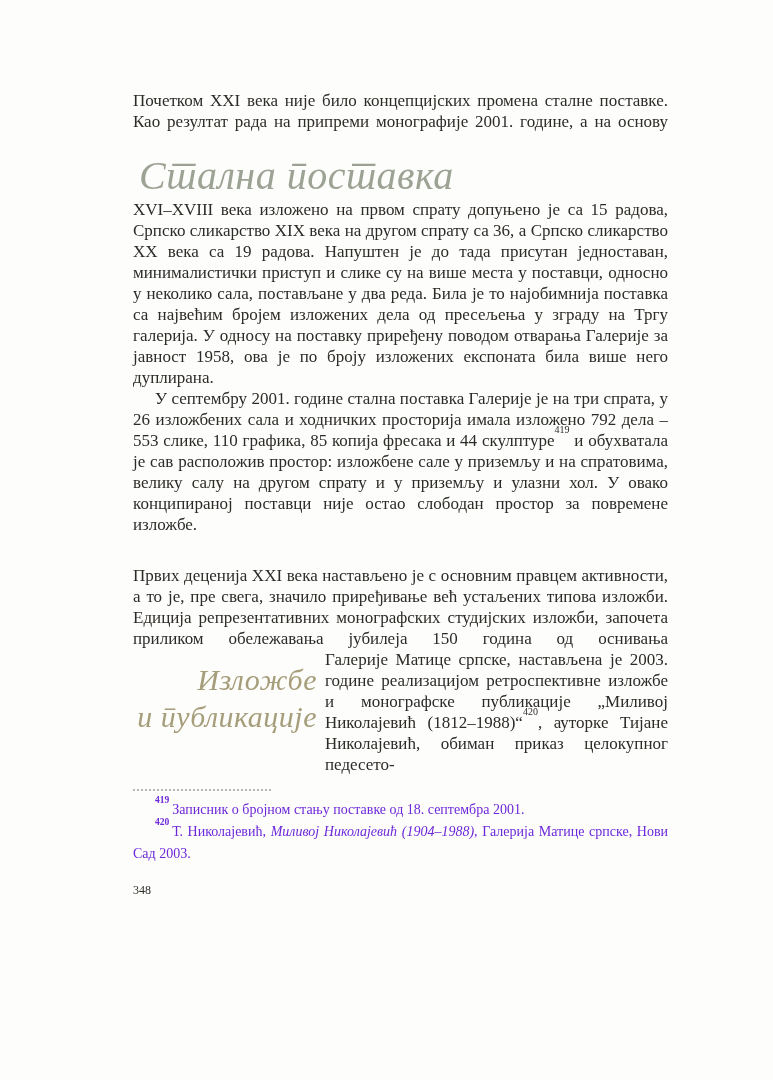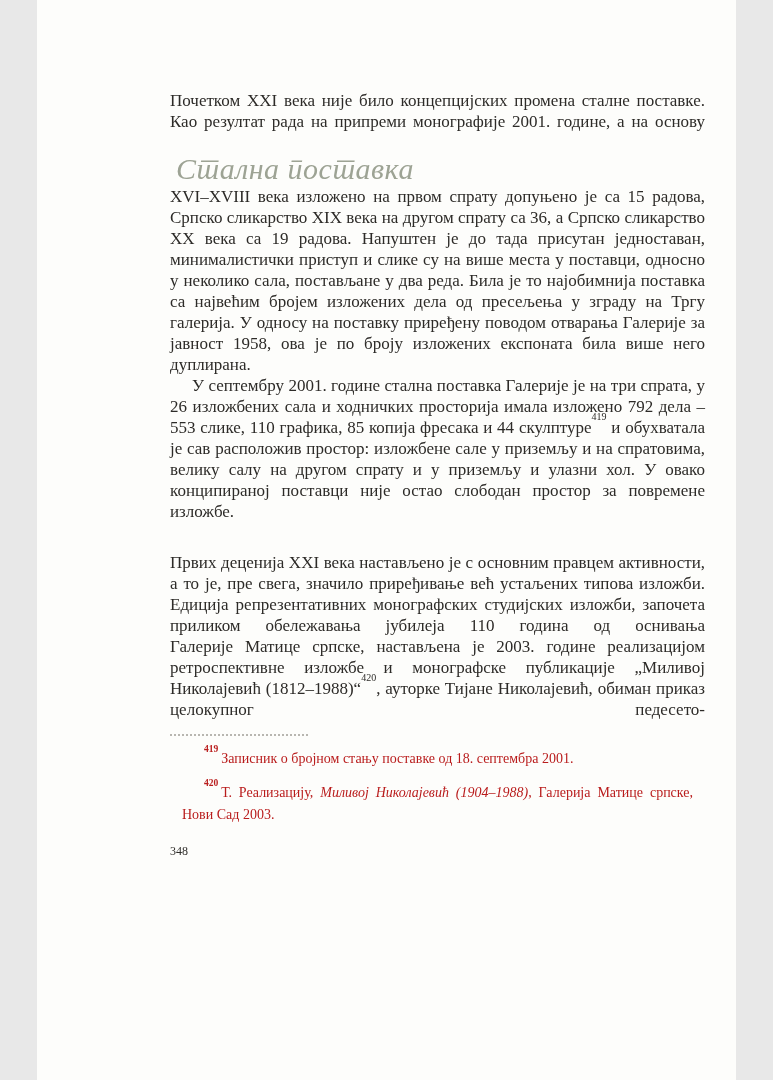--- a/index.html
+++ b/index.html
@@ -1,18 +1,18 @@
 <!DOCTYPE html>
 <html lang="sr"><head>
 <meta charset="utf-8">
 <style>
   html, body { margin: 0; padding: 0; background: #e8e8e8; }
   .page {
     position: relative;
-    width: 699px;
+    width: 773px;
     height: 1080px;
     margin: 0 auto;
     background: #fdfdfb;
     overflow: hidden;
     font-family: "Liberation Serif", "DejaVu Serif", serif;
     color: #2d2b28;
   }
   .content {
     position: absolute;
     top: 90px;
@@ -27,26 +27,27 @@
   }
   .just-last { text-align-last: justify; }
   .indent { text-indent: 22px; }
   .wrap-row { display: flex; }
   .margin-cell-1 { width: 245px; flex: 0 0 245px; }
   .margin-cell-2 { width: 192px; flex: 0 0 192px; }
   .col-right { flex: 1 1 auto; }
   .heading-1 {
     margin: 0;
     padding: 20px 0 0 6px;
-    font-size: 30px;
+    font-size: 40px;
     font-weight: normal;
     font-style: italic;
     letter-spacing: 0.5px;
     color: #9da394;
     white-space: nowrap;
+    text-align: right;
   }
   .heading-2 {
     margin: 0;
     padding: 12px 8px 0 0;
     font-size: 30px;
     line-height: 37px;
     font-weight: normal;
     font-style: italic;
     letter-spacing: 0.5px;
     color: #a69d7b;
@@ -60,26 +61,26 @@
     top: -6px;
   }
   .footnote-area { margin-top: 14px; }
   .footnote-rule {
     width: 138px;
     height: 0;
     border-top: 2px dotted #b8b6b0;
     margin-bottom: 8px;
   }
   .footnote {
-    margin: 12px;
+    margin: 0;
     font-size: 14px;
     line-height: 22px;
     text-align: justify;
     text-indent: 22px;
-    color: #b91c1c;
+    color: #6d28d9;
   }
   .fn-marker {
     font-size: 9.5px;
     font-weight: bold;
     line-height: 0;
     position: relative;
     top: -5px;
     margin-right: 3px;
   }
   .page-number {
@@ -104,37 +105,43 @@
       </div>
 
       <p class="body-text">XVI–XVIII века изложено на првом спрату допуњено је са 15 радова, Српско сликарство XIX века на другом спрату са 36, а Српско сликарство XX века са 19 радова. Напуштен је до тада присутан једноставан, минималистички приступ и слике су на више места у поставци, односно у неколико сала, постављане у два реда. Била је то најобимнија поставка са највећим бројем изложених дела од пресељења у зграду на Тргу галерија. У односу на поставку приређену поводом отварања Галерије за јавност 1958, ова је по броју изложених експоната била више него дуплирана.</p>
 
       <p class="body-text indent">
         <span>У септембру 2001. године стална поставка Галерије је на три спрата, у 26 изложбених сала и ходничких просторија имала изложено 792 дела – 553 слике, 110 графика, 85 копија фресака и 44 скулптуре</span><sup class="body-sup">419</sup><span> и обухватала је сав расположив простор: изложбене сале у приземљу и на спратовима, велику салу на другом спрату и у приземљу и улазни хол. У овако конципираној поставци није остао слободан простор за повремене изложбе.</span>
       </p>
     </section>
 
     <section class="section-2">
-      <p class="body-text just-last">Првих деценија XXI века настављено је с основним правцем активности, а то је, пре свега, значило приређивање већ устаљених типова изложби. Едиција репрезентативних монографских студијских изложби, започета приликом обележавања јубилеја 110 година од оснивања</p>
+      <p class="body-text just-last">Првих деценија XXI века настављено је с основним правцем активности, а то је, пре свега, значило приређивање већ устаљених типова изложби. Едиција репрезентативних монографских студијских изложби, започета приликом обележавања јубилеја 150 година од оснивања</p>
 
       <div class="wrap-row">
+        <div class="margin-cell-2">
+          <h2 class="heading-2">
+            <span>Изложбе</span><br>
+            <span>и публикације</span>
+          </h2>
+        </div>
         <p class="body-text just-last col-right">
           <span>Галерије Матице српске, настављена је 2003. године реализацијом ретроспективне изложбе и монографске публикације „Миливој Николајевић (1812–1988)“</span><sup class="body-sup">420</sup><span>, ауторке Тијане Николајевић, обиман приказ целокупног педесето-</span>
         </p>
       </div>
 
     </section>
 
     <div class="footnote-area">
       <div class="footnote-rule"></div>
 
       <p class="footnote">
         <sup class="fn-marker">419</sup><span>Записник о бројном стању поставке од 18. септембра 2001.</span>
       </p>
 
       <p class="footnote">
-        <sup class="fn-marker">420</sup><span>Т. Реализацију, </span><i>Миливој Николајевић (1904–1988)</i><span>, Галерија Матице српске, Нови Сад 2003.</span>
+        <sup class="fn-marker">420</sup><span>Т. Николајевић, </span><i>Миливој Николајевић (1904–1988)</i><span>, Галерија Матице српске, Нови Сад 2003.</span>
       </p>
     </div>
 
     <div class="page-number">348</div>
   </div>
 </div>
 
 </body></html>

